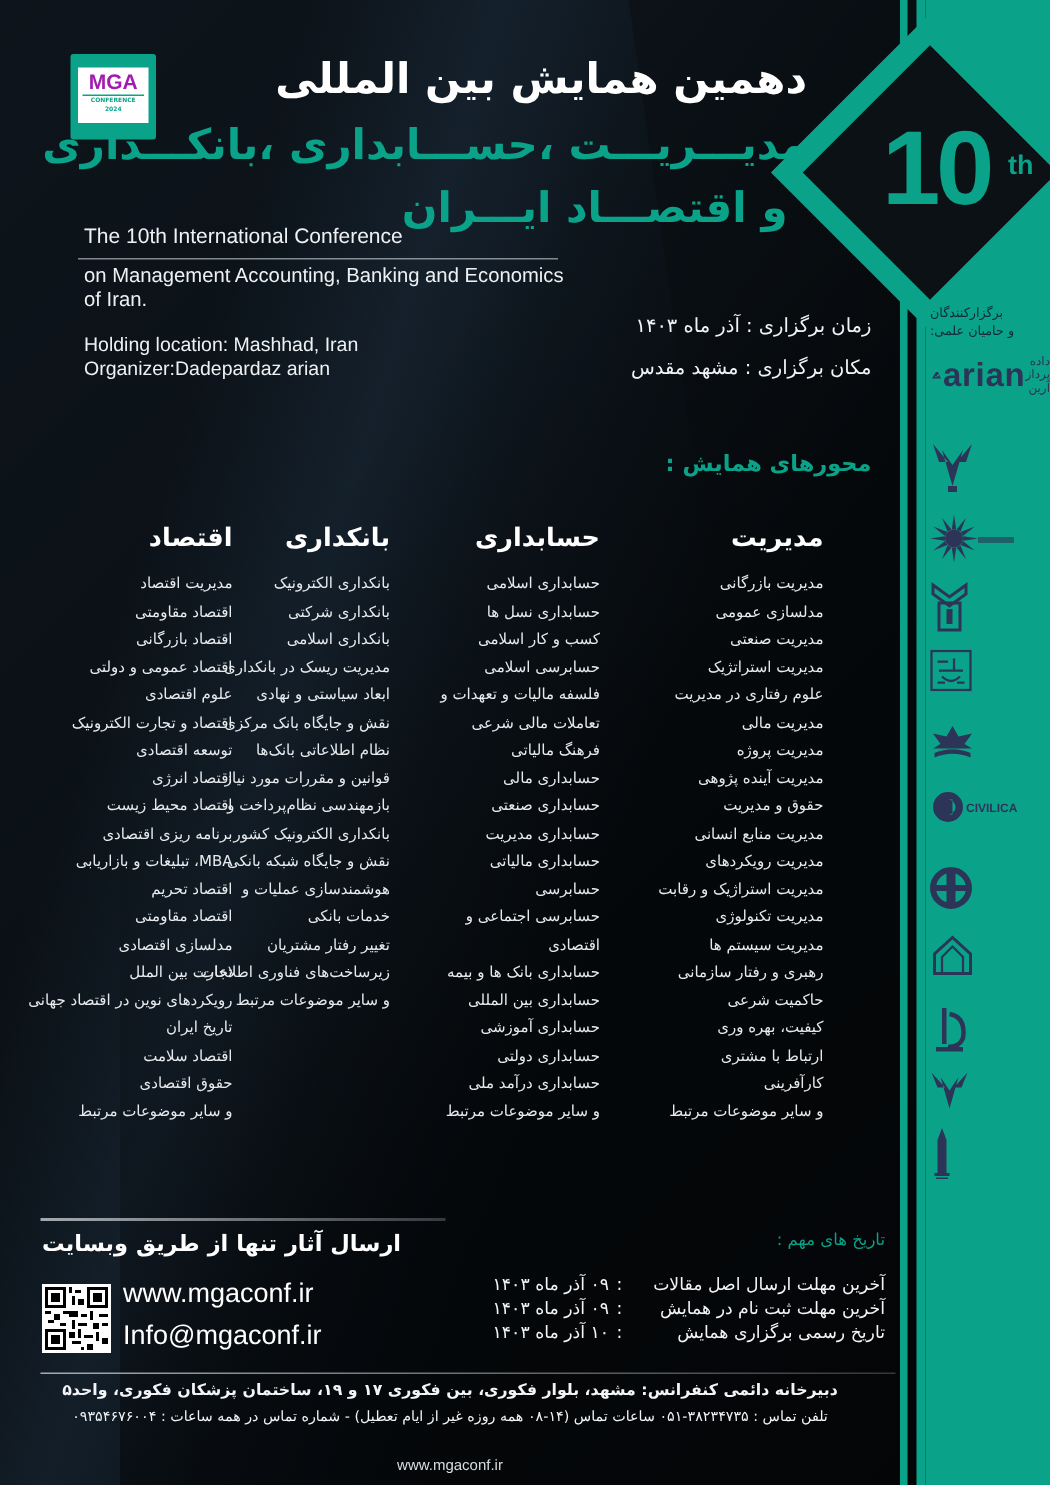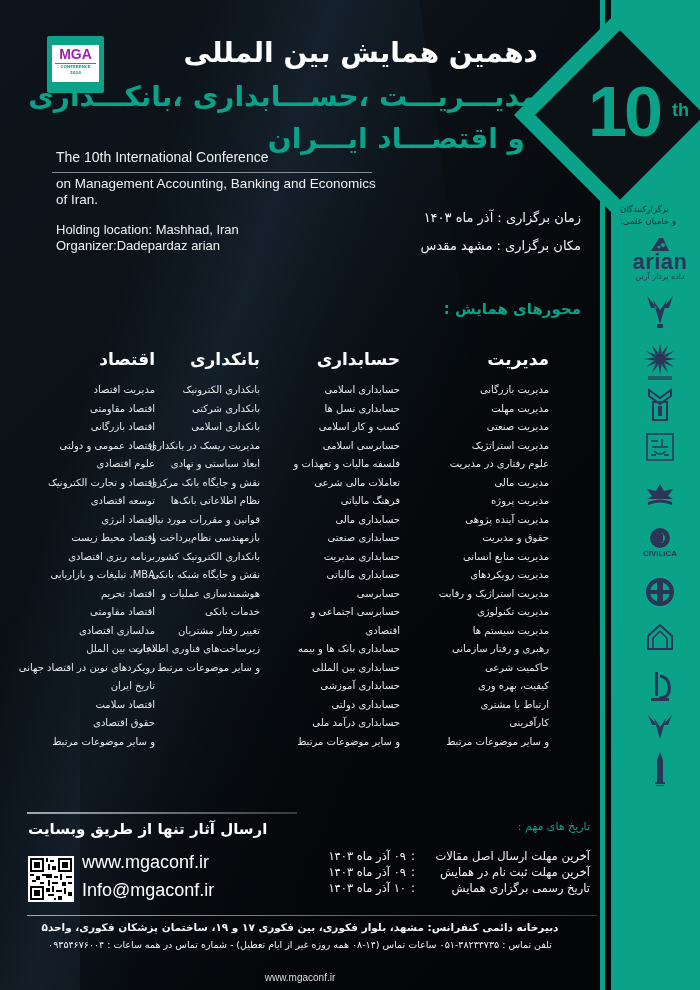--- a/index.html
+++ b/index.html
@@ -111,21 +111,21 @@
     .date-row .sep { width: 14px; text-align: center; }
     .date-row .val { text-align: right; }
 
     .addr { position: absolute; left: 0; width: 600px; text-align: center; direction: rtl; color: #f2f4f6; }
     .addr-1 { top: 921px; font-size: 10.5px; font-weight: bold; }
     .addr-2 { top: 939px; font-size: 9.5px; }
     .foot-web { position: absolute; left: 0; width: 600px; top: 972px; text-align: center; font-family: "Liberation Sans", sans-serif; font-size: 10px; color: #d8dde1; }
 
     
     .sponsors-label { position: absolute; left: 620px; top: 203px; width: 80px; text-align: left; direction: rtl; font-size: 8.5px; line-height: 12px; color: #0e2a3a; }
-    .sp { position: absolute; left: 620px; width: 80px; display: flex; flex-direction: column; align-items: center; color: #2c3557; }
+    .sp { position: absolute; left: 620px; width: 80px; display: flex; flex-direction: row; align-items: center; color: #2c3557; }
     .sp svg { display: block; }
     .sp .cap { font-size: 5px; color: #2c3557; direction: rtl; margin-top: 1px; }
     .arian-word { font-family: "Liberation Sans", sans-serif; font-weight: bold; font-size: 22px; color: #2c3557; line-height: 20px; letter-spacing: 0.5px; }
     .arian-sub { font-size: 8px; color: #2c3557; direction: rtl; }
     .civ { font-family: "Liberation Sans", sans-serif; font-weight: bold; font-size: 8px; color: #2c3557; }
   </style>
 </head>
 <body>
 
 <div class="poster">
@@ -164,21 +164,21 @@
   <div class="en en-2">on Management Accounting, Banking and Economics of Iran.</div>
 
   <div class="rtl meta meta-1">زمان برگزاری : آذر ماه ۱۴۰۳</div>
   <div class="rtl meta meta-2">مکان برگزاری : مشهد مقدس</div>
 
   <div class="rtl axes-title">محورهای همایش :</div>
 
   <div class="col col-mgmt">
     <div class="head">مدیریت</div>
     <div class="item">مدیریت بازرگانی</div>
-    <div class="item">مدیریت مهلت</div>
+    <div class="item">مدلسازی عمومی</div>
     <div class="item">مدیریت صنعتی</div>
     <div class="item">مدیریت استراتژیک</div>
     <div class="item">علوم رفتاری در مدیریت</div>
     <div class="item">مدیریت مالی</div>
     <div class="item">مدیریت پروژه</div>
     <div class="item">مدیریت آینده پژوهی</div>
     <div class="item">حقوق و مدیریت</div>
     <div class="item">مدیریت منابع انسانی</div>
     <div class="item">مدیریت رویکردهای</div>
     <div class="item">مدیریت استراژیک و رقابت</div>

